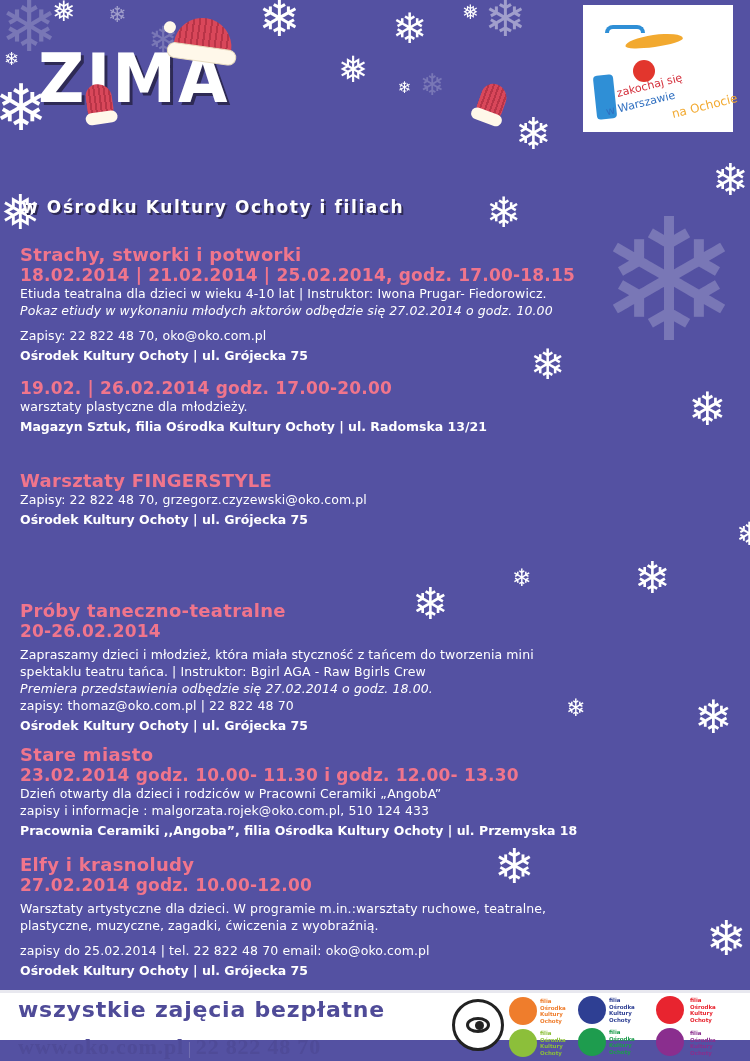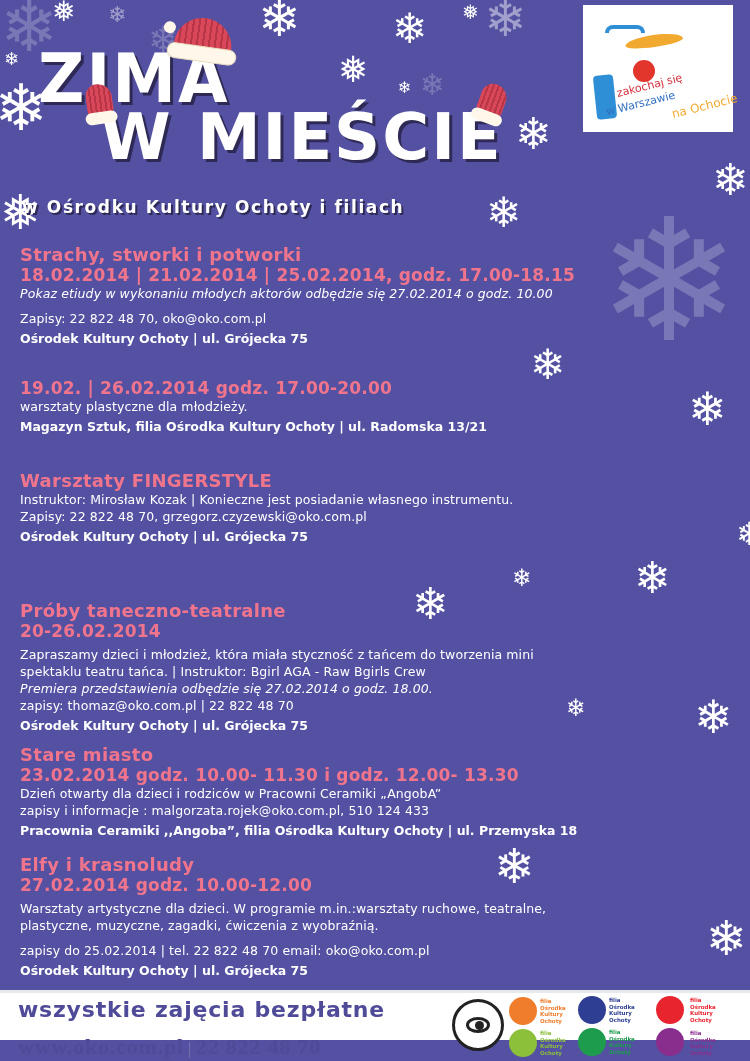--- a/index.html
+++ b/index.html
@@ -132,54 +132,53 @@
   <span class="flake" style="left:512px;top:566px;font-size:24px;">❄</span>
   <span class="flake" style="left:634px;top:556px;font-size:44px;">❄</span>
   <span class="flake" style="left:412px;top:582px;font-size:44px;">❄</span>
   <span class="flake" style="left:566px;top:696px;font-size:24px;">❄</span>
   <span class="flake" style="left:694px;top:694px;font-size:46px;">❄</span>
   <span class="flake" style="left:494px;top:842px;font-size:48px;">❄</span>
   <span class="flake" style="left:706px;top:914px;font-size:48px;">❄</span>
 
   <div class="title title-1">ZIMA</div>
   <div class="hat" style="left:175px;top:18px;transform:rotate(8deg);"></div>
-  <div class="title title-2">W MIEŚCIE</div>
   <div class="mitten" style="left:86px;top:84px;transform:rotate(-8deg);"></div>
   <div class="mitten" style="left:480px;top:84px;transform:rotate(20deg);"></div>
   <div class="subtitle">w Ośrodku Kultury Ochoty i filiach</div>
 
   <div class="logo">
     <div class="blue-stroke"></div>
     <div class="orange-stroke"></div>
     <div class="apple"></div>
     <div class="blue-body"></div>
     <span class="t1">zakochaj się</span>
     <span class="t2">w Warszawie</span>
     <span class="t3">na Ochocie</span>
   </div>
 
   <div class="events">
 
     <div class="event" style="top:0px;">
       <div class="ev-title">Strachy, stworki i potworki</div>
       <div class="ev-date">18.02.2014 | 21.02.2014 | 25.02.2014, godz. 17.00-18.15</div>
+      <div class="ev-line">Etiuda teatralna dla dzieci w wieku 4-10 lat | Instruktor: Iwona Prugar- Fiedorowicz.</div>
       <div class="ev-line italic">Pokaz etiudy w wykonaniu młodych aktorów odbędzie się 27.02.2014 o godz. 10.00</div>
       <div class="ev-line gap">Zapisy: 22 822 48 70, oko@oko.com.pl</div>
       <div class="ev-loc">Ośrodek Kultury Ochoty | ul. Grójecka 75</div>
     </div>
 
     <div class="event" style="top:134px;">
       <div class="ev-date">19.02. | 26.02.2014 godz. 17.00-20.00</div>
       <div class="ev-line">warsztaty plastyczne dla młodzieży.</div>
       <div class="ev-loc">Magazyn Sztuk, filia Ośrodka Kultury Ochoty | ul. Radomska 13/21</div>
     </div>
 
     <div class="event" style="top:226px;">
       <div class="ev-title">Warsztaty FINGERSTYLE</div>
-      <div class="ev-line">Instruktor: Mirosław Kozak | Konieczne jest posiadanie własnego instrumentu.</div>
       <div class="ev-line">Zapisy: 22 822 48 70, grzegorz.czyzewski@oko.com.pl</div>
       <div class="ev-loc">Ośrodek Kultury Ochoty | ul. Grójecka 75</div>
     </div>
 
     <div class="event" style="top:356px;">
       <div class="ev-title">Próby taneczno-teatralne</div>
       <div class="ev-date">20-26.02.2014</div>
       <div class="ev-line gap-top">Zapraszamy dzieci i młodzież, która miała styczność z tańcem do tworzenia mini</div>
       <div class="ev-line">spektaklu teatru tańca. | Instruktor: Bgirl AGA - Raw Bgirls Crew</div>
       <div class="ev-line italic">Premiera przedstawienia odbędzie się 27.02.2014 o godz. 18.00.</div>

